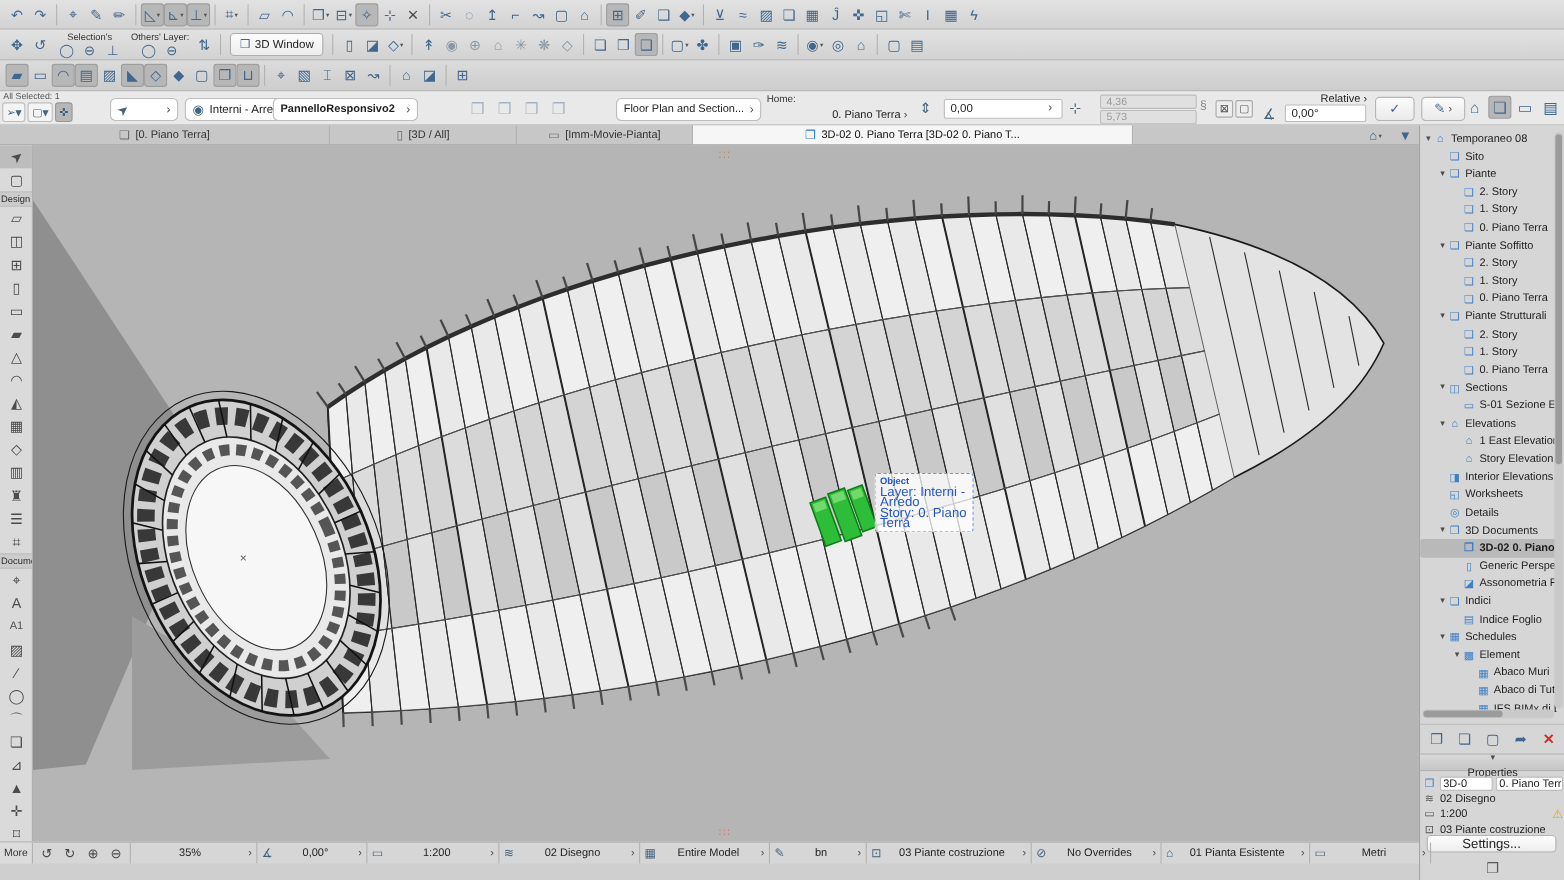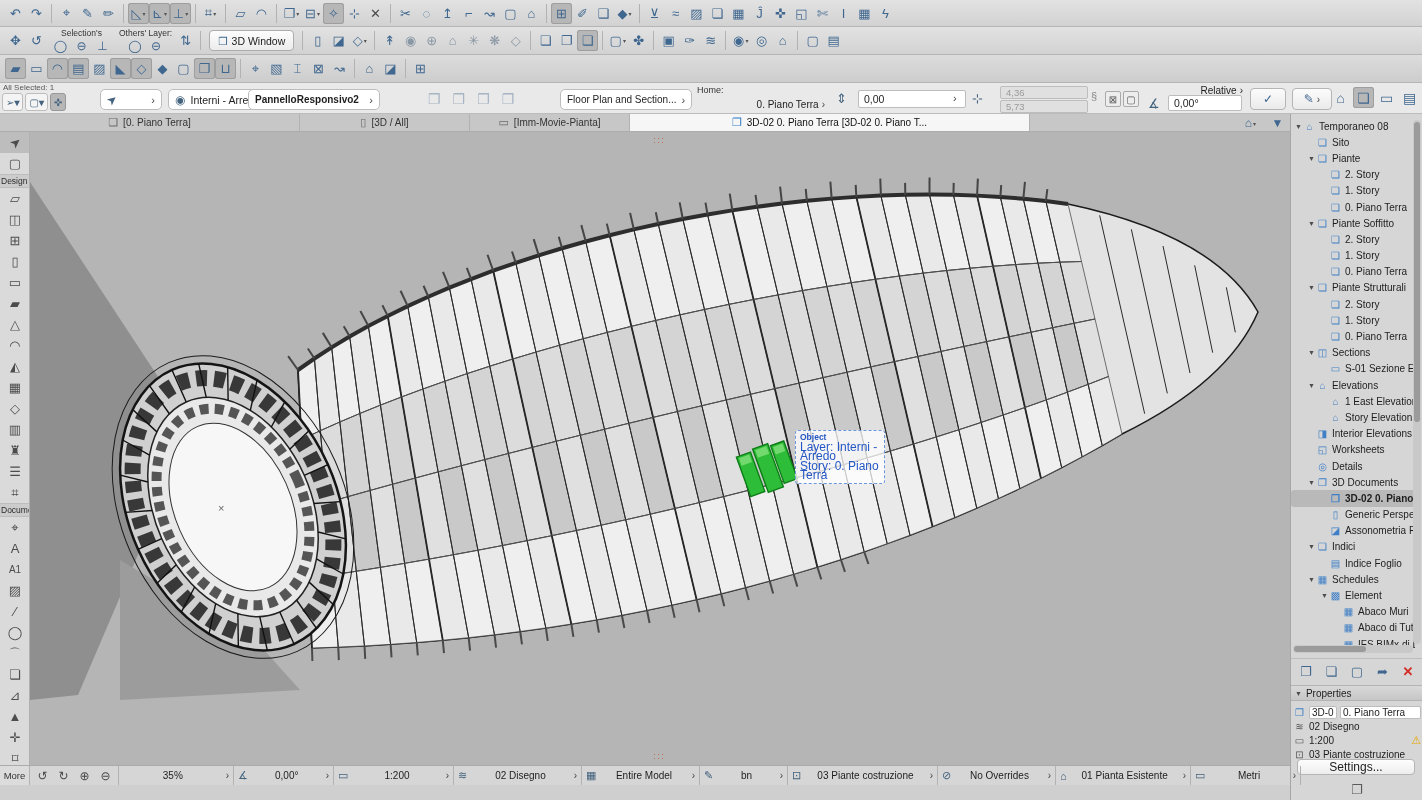--- a/index.html
+++ b/index.html
@@ -81,21 +81,21 @@
 .trow .ticn{width:13px;font-size:10px;color:#3f7fc6;text-align:center;flex:0 0 auto;margin-right:3px;}
 .trow.selrow{background:#b9b9b9;border-radius:3px;font-weight:bold;}
 #vscroll{position:absolute;right:1px;top:6px;width:8px;height:524px;background:#c9c9c9;border-radius:4px;}
 #vscroll .thumb{position:absolute;left:1px;top:2px;width:6px;height:300px;background:#9b9b9b;border-radius:3px;}
 #hscroll{position:absolute;left:2px;top:531px;width:120px;height:8px;background:#c9c9c9;border-radius:4px;}
 #hscroll .thumb{position:absolute;top:1px;left:1px;width:72px;height:6px;background:#9b9b9b;border-radius:3px;}
 #nav-actions{position:absolute;left:0;top:544px;width:132px;height:26px;display:flex;align-items:center;justify-content:space-evenly;border-top:1px solid #bdbdbd;}
 #nav-actions .icn{font-size:13px;}
 .redx{color:#d42a22 !important;font-weight:bold;}
 #props-header{position:absolute;left:0;top:571px;width:132px;height:16px;background:linear-gradient(#d9d9d9,#c6c6c6);
- border-top:1px solid #b3b3b3;border-bottom:1px solid #b3b3b3;display:flex;align-items:center;gap:4px;padding:0 4px;font-size:10px;}
+ border-top:1px solid #b3b3b3;border-bottom:1px solid #b3b3b3;display:flex;align-items:center;gap:4px;padding:0 4px;font-size:10px;flex-direction:column;}
 #props-header .arr{font-size:7px;color:#4d4d4d;}
 .prow{position:absolute;left:2px;width:128px;height:14px;display:flex;align-items:center;gap:3px;font-size:10px;}
 .prow .picn{width:13px;text-align:center;color:#3f7fc6;font-size:10px;flex:0 0 auto;}
 .pfield{background:#fff;border:1px solid #bdbdbd;border-radius:2px;height:13px;display:flex;align-items:center;padding:0 2px;overflow:hidden;white-space:nowrap;}
 .warn{margin-left:auto;color:#e5a800;font-size:11px;}
 #settings-btn{position:absolute;left:6px;top:645px;width:118px;height:16px;background:linear-gradient(#fdfdfd,#ededed);
  border:1px solid #b5b5b5;border-radius:4px;display:flex;align-items:center;justify-content:center;font-size:12px;color:#222;}
 #sb-bottom-icon{position:absolute;left:0;top:668px;width:132px;text-align:center;font-size:13px;color:#5a5a5a;}
 
 
@@ -925,21 +925,21 @@
       <span class="icn">▢</span>
       <span class="icn">➦</span>
       <span class="icn redx">✕</span>
     </div>
   <div id="props-header">
     <span class="arr">▼</span>
     <span>Properties</span>
   </div>
   <div class="prow" style="top:591px;">
     <span class="picn">❐</span>
-    <span class="pfield" style="width:28px;">
+    <span class="pfield" style="width:48px;">
         <span>3D-0</span>
       </span>
     <span class="pfield" style="flex:1;">
         <span>0. Piano Terra</span>
       </span>
   </div>
   <div class="prow" style="top:605px;">
     <span class="picn" style="color:#555;">≋</span>
     <span>02 Disegno</span>
   </div>

